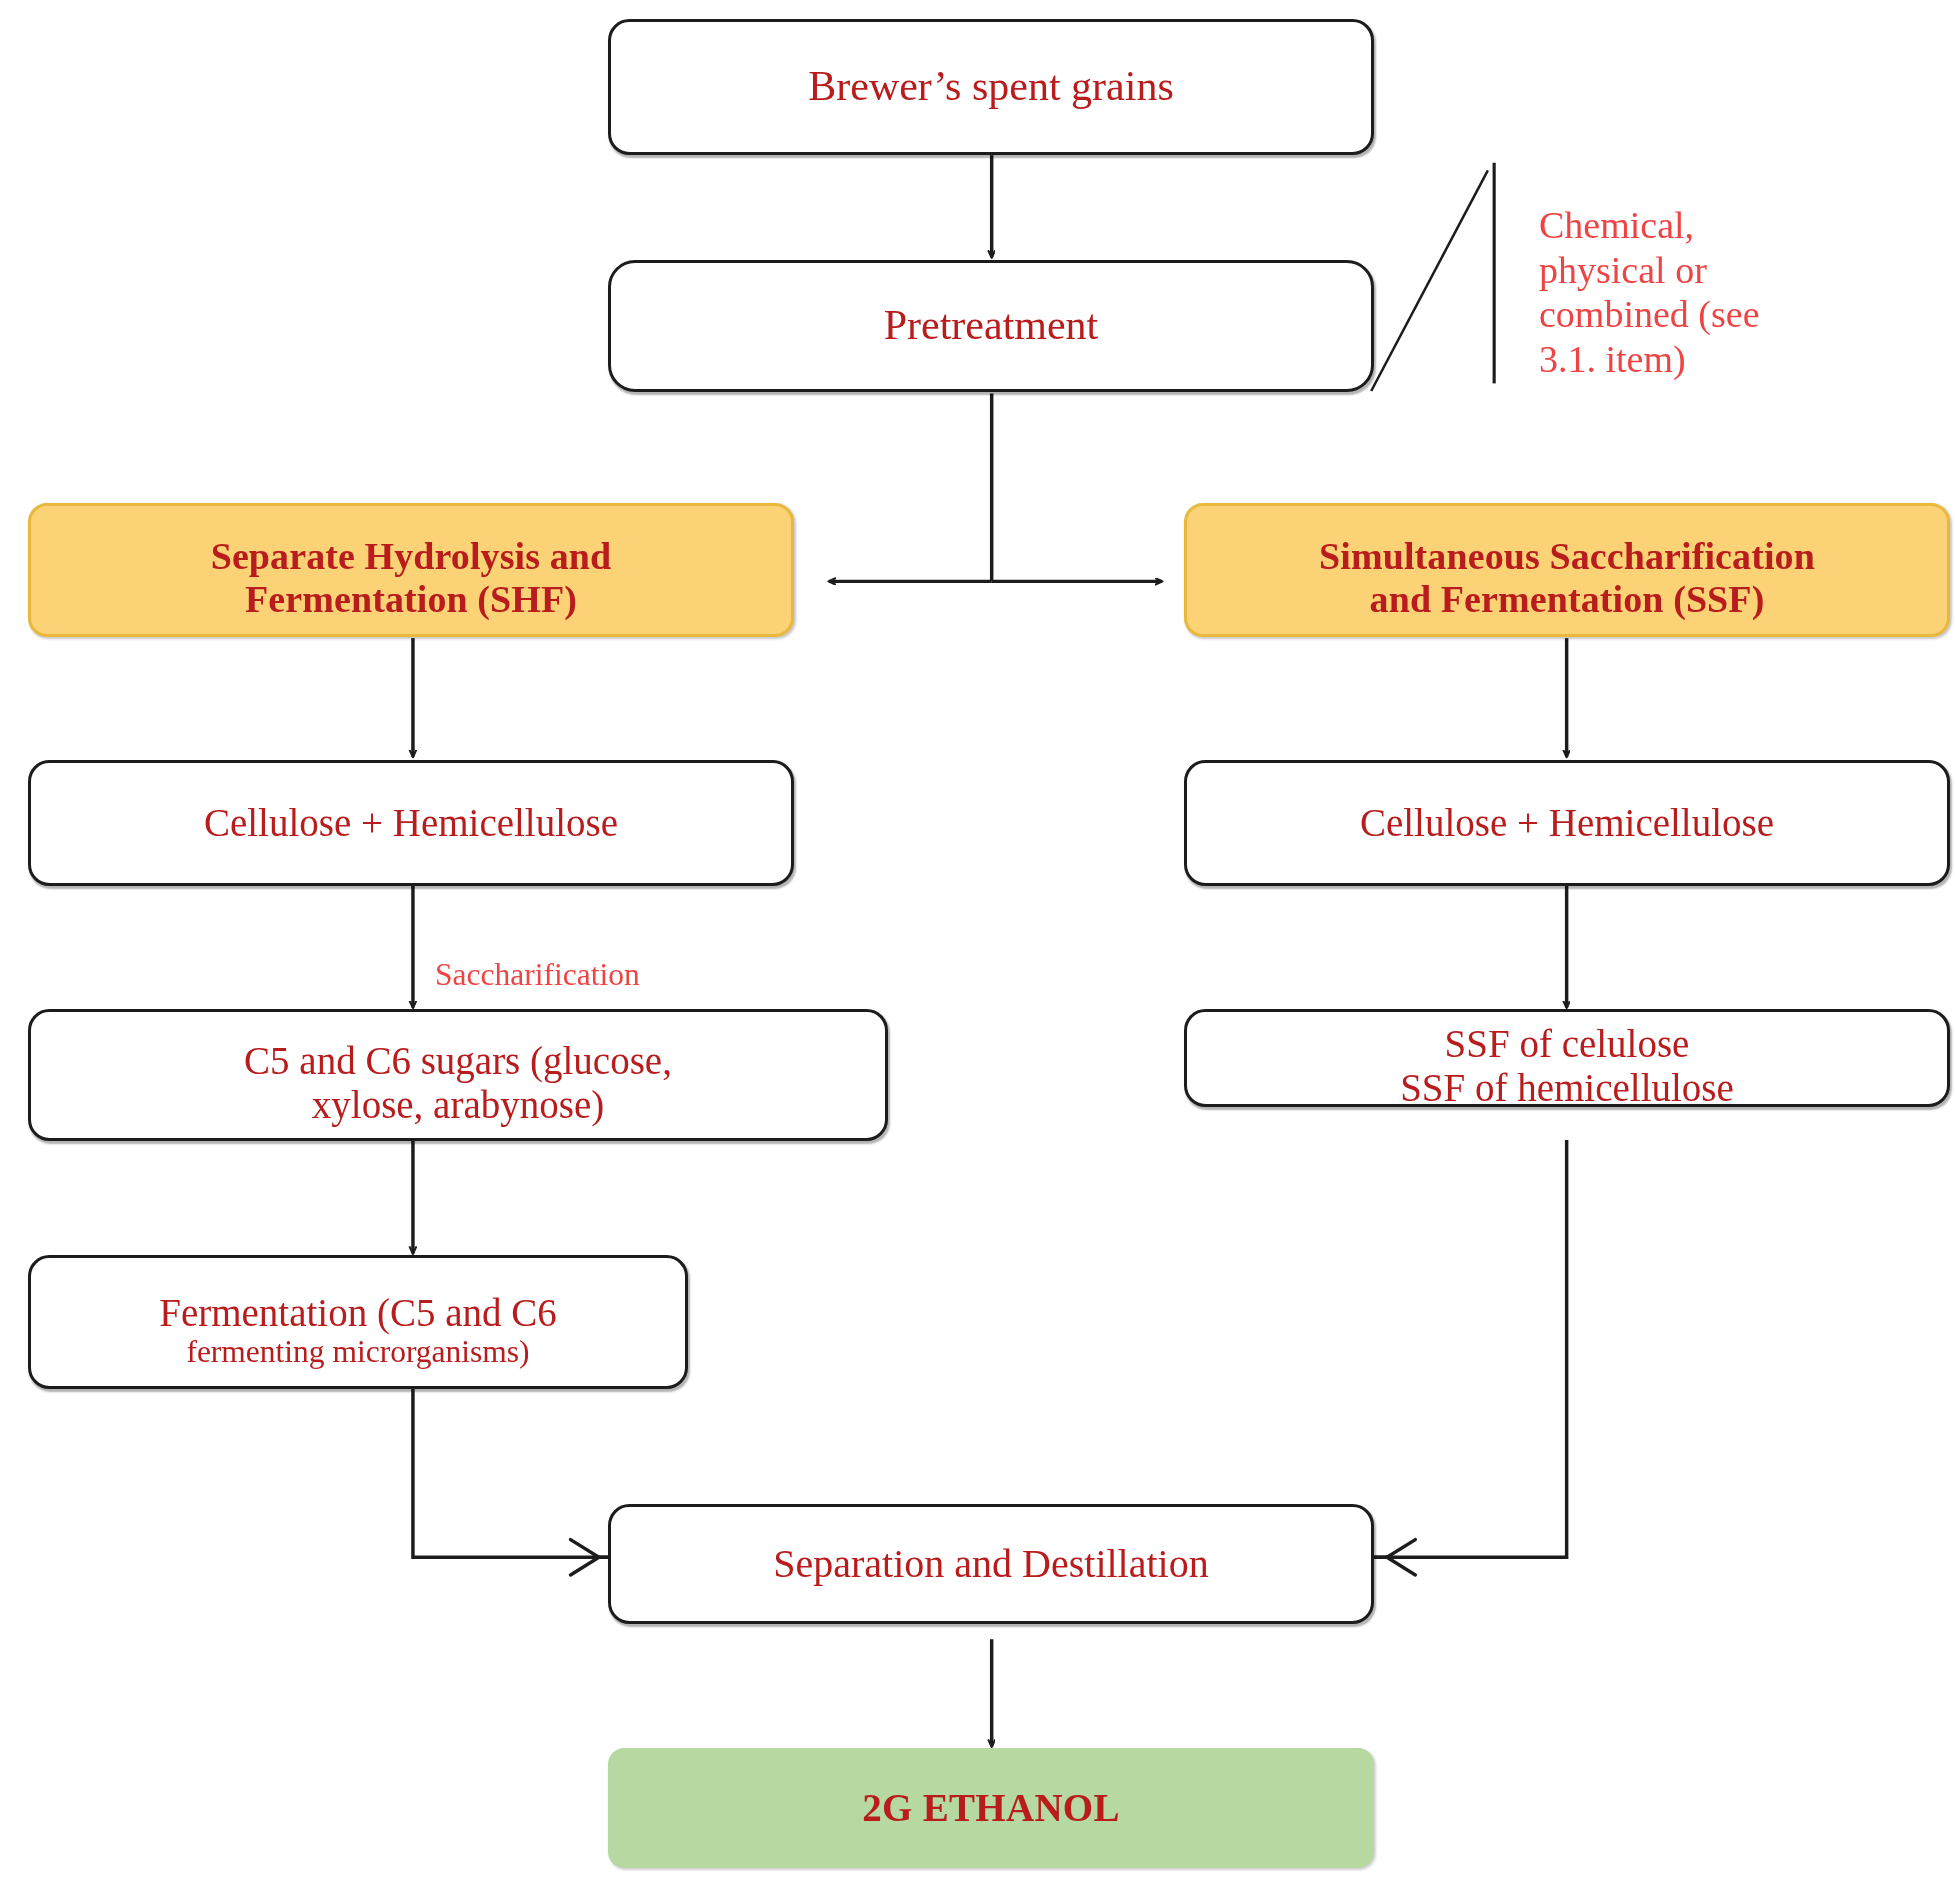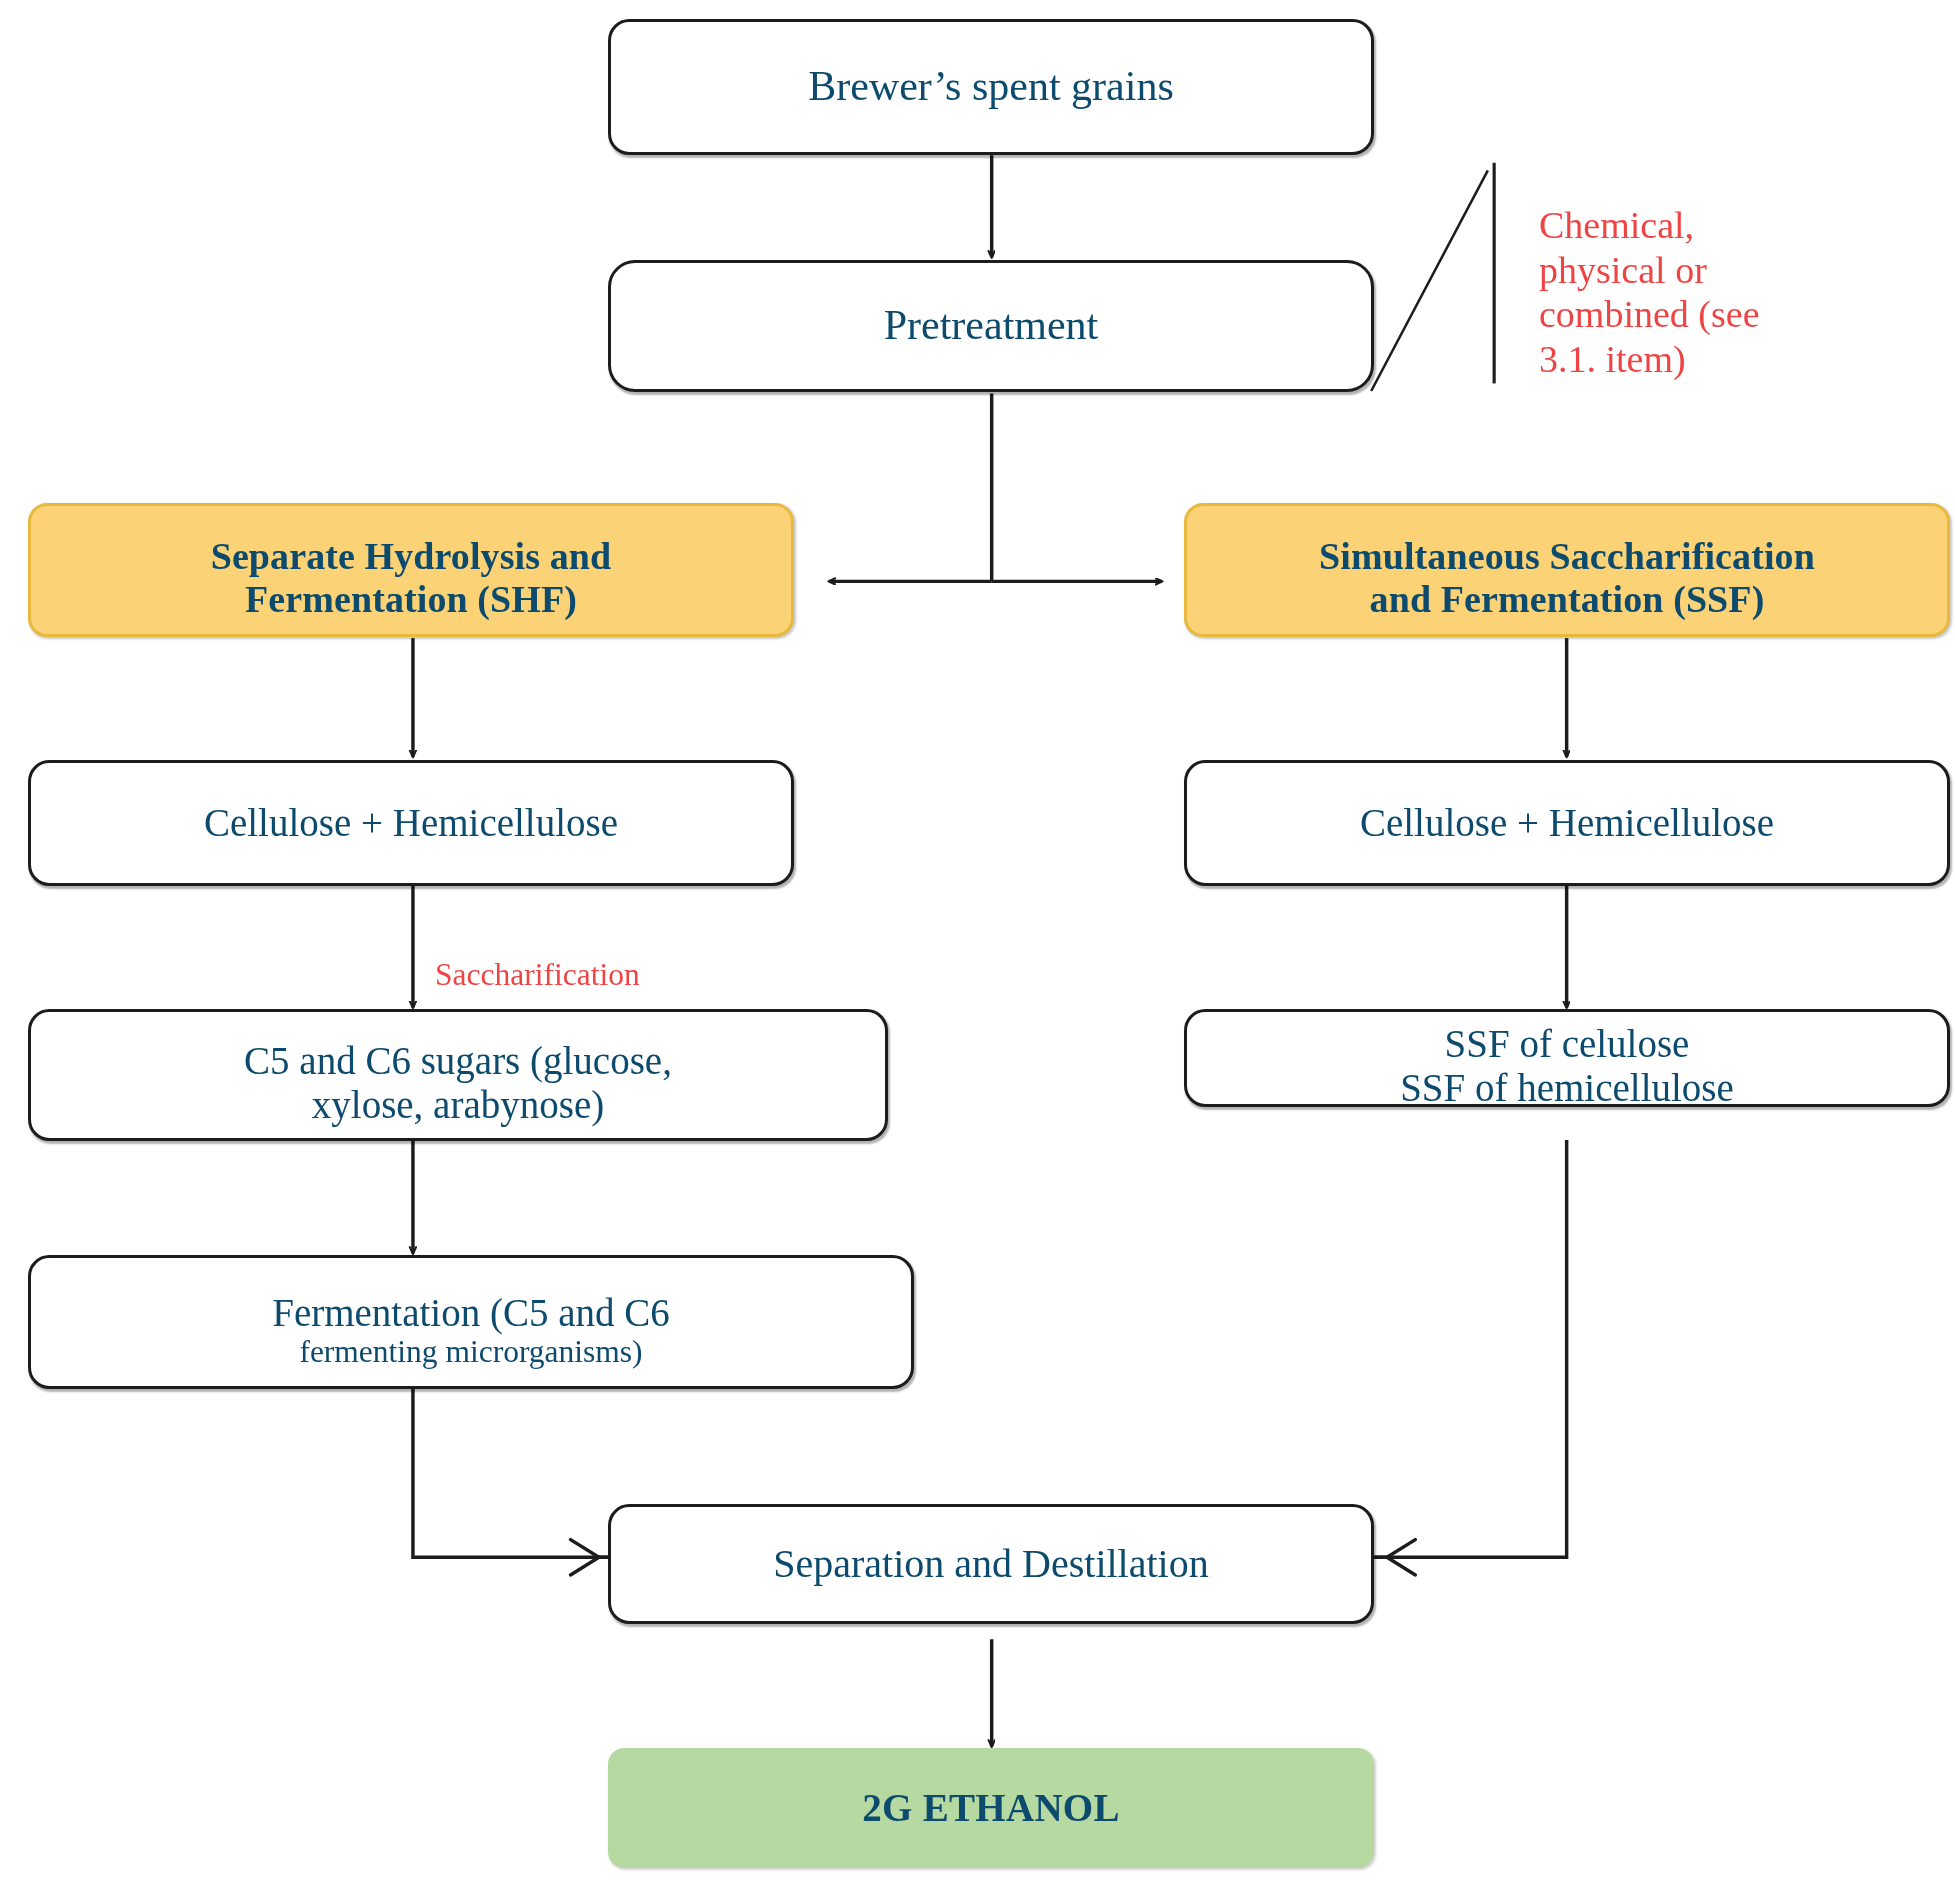--- a/index.html
+++ b/index.html
@@ -26,21 +26,21 @@
   }
   .node {
     position: absolute;
     box-sizing: border-box;
     display: flex;
     flex-direction: column;
     align-items: center;
     justify-content: center;
     text-align: center;
     line-height: 1.12;
-    color: #0c4a6e;
+    color: #b91c1c;
   }
   .node.plain {
     background: #ffffff;
     border: 3.2px solid #1c1c1c;
     border-radius: 21.4px;
     box-shadow: 1.9px 2.5px 1.9px rgba(0,0,0,0.30);
   }
   .node.highlight {
     background: #fcd277;
     border: 3.2px solid #e8b93c;
@@ -157,21 +157,21 @@
   <div class="node plain" style="left:28px; top:1009px; width:860px; height:132px; font-size:39px;">
     <span class="line1">C5 and C6 sugars (glucose,</span>
     <span class="line2">xylose, arabynose)</span>
   </div>
 
   <div class="node plain" style="left:1184px; top:1009px; width:766px; height:98px; font-size:39px;">
     <span class="line1">SSF of celulose</span>
     <span class="line2">SSF of hemicellulose</span>
   </div>
 
-  <div class="node plain" style="left:28px; top:1255px; width:886px; height:134px; font-size:39px;">
+  <div class="node plain" style="left:28px; top:1255px; width:660px; height:134px; font-size:39px;">
     <span class="line1">Fermentation (C5 and C6</span>
     <span class="line2" style="font-size:31.5px;">fermenting microrganisms)</span>
   </div>
 
   <div class="node plain" style="left:608px; top:1504px; width:766px; height:120px; font-size:40px;">
     <span>Separation and Destillation</span>
   </div>
 
   <div class="node result" style="left:608px; top:1748px; width:766px; height:120px; font-size:39px;">
     <span>2G ETHANOL</span>

